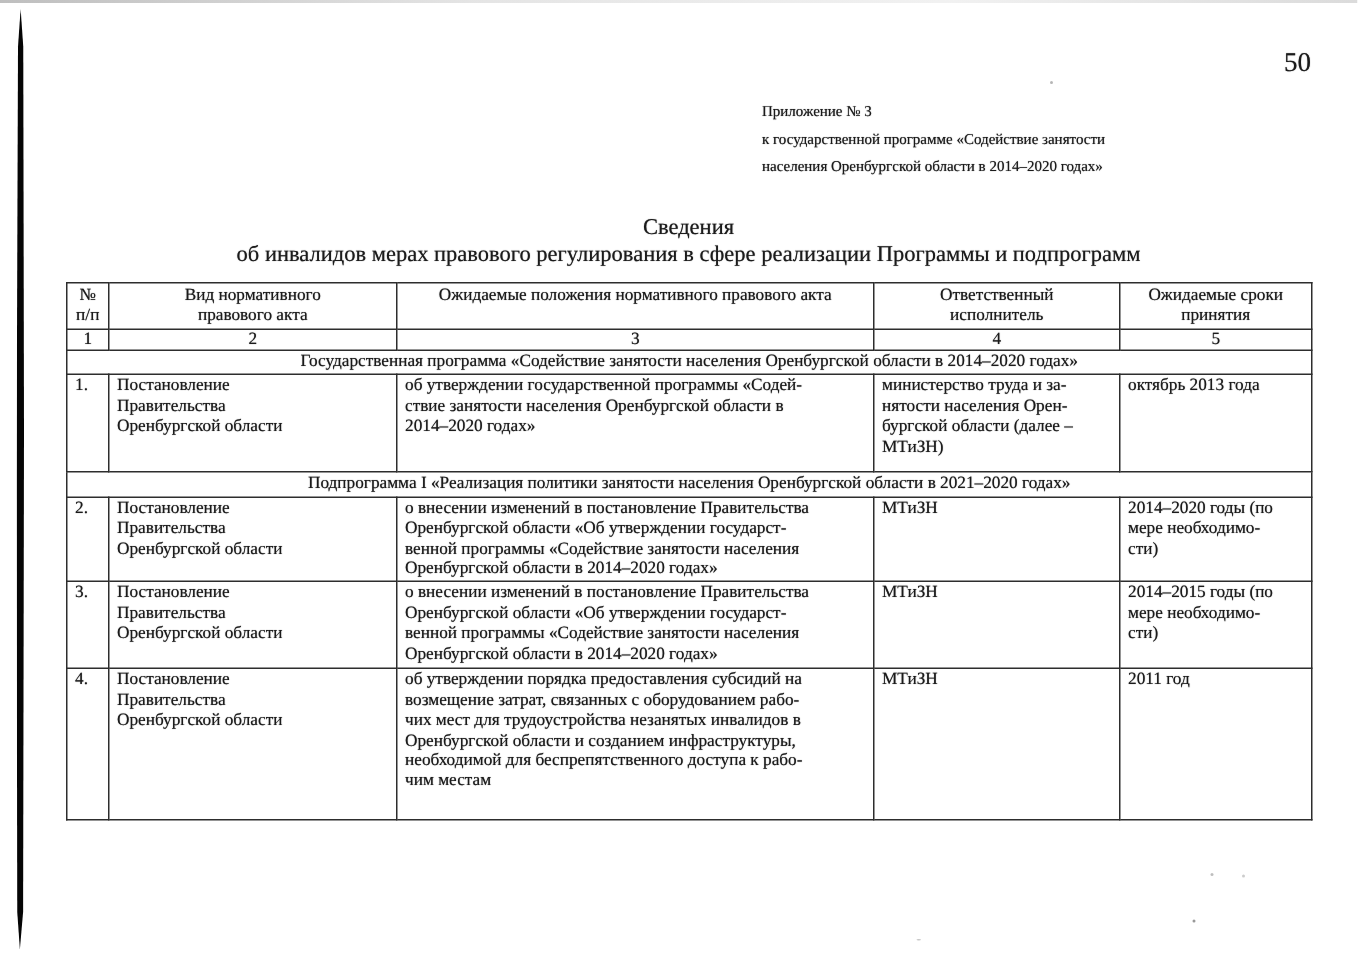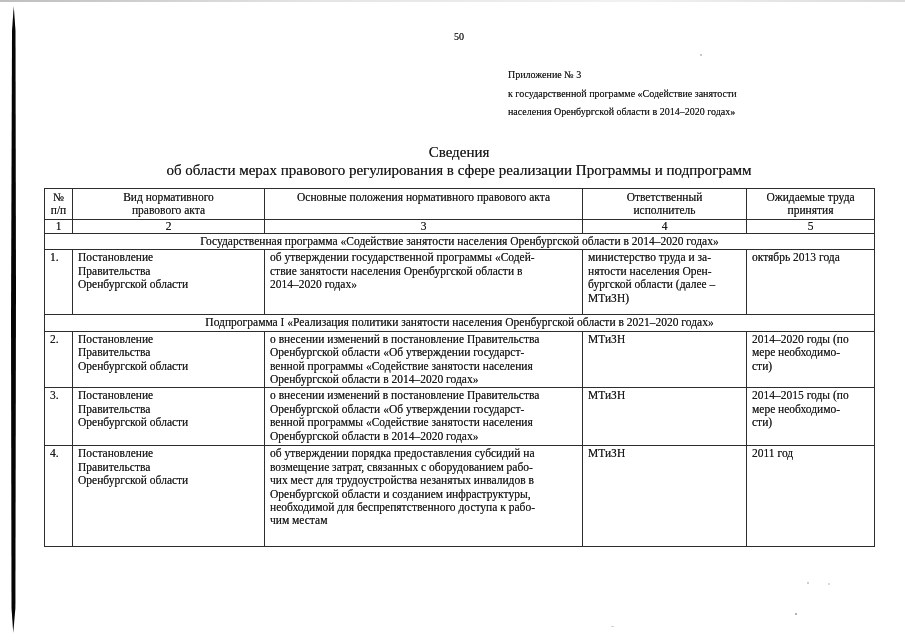--- a/index.html
+++ b/index.html
@@ -24,21 +24,21 @@
   .scan-line-left {
     position: absolute; left: 11px; top: 6px;
     width: 5px; height: 627px;
     background: #050505;
     clip-path: polygon(55% 0%, 90% 4%, 100% 45%, 88% 96%, 45% 100%, 10% 96%, 0% 50%, 20% 4%);
   }
   .speck { position: absolute; background: #6e6e6e; border-radius: 50%; }
 
   .page-number {
     position: absolute; left: 44px; top: 31px; width: 830px;
-    text-align: center; font-size: 10px;
+    text-align: right; font-size: 18px;
   }
   .appendix {
     position: absolute; left: 508px; top: 66px;
     font-size: 10px; line-height: 18.5px;
     white-space: pre-line;
   }
   .doc-title {
     position: absolute; left: 44px; top: 143px; width: 830px;
     text-align: center; font-size: 15px; line-height: 18px;
     white-space: pre-line;
@@ -83,41 +83,41 @@
 <div class="speck" style="left:807px;top:582px;width:2px;height:2px;opacity:.45"></div>
 <div class="speck" style="left:828px;top:583px;width:2px;height:2px;opacity:.35"></div>
 <div class="speck" style="left:795px;top:613px;width:2px;height:2px;opacity:.7"></div>
 <div class="speck" style="left:611px;top:626px;width:3px;height:1px;opacity:.4"></div>
 
 <div class="page-number">50</div>
 <div class="appendix">Приложение № 3
 к государственной программе «Содействие занятости
 населения Оренбургской области в 2014–2020 годах»</div>
 <div class="doc-title">Сведения
-об области мерах правового регулирования в сфере реализации Программы и подпрограмм</div>
+об инвалидов мерах правового регулирования в сфере реализации Программы и подпрограмм</div>
 
 <table class="reg">
   <colgroup>
     <col style="width:28px">
     <col style="width:192px">
     <col style="width:318px">
     <col style="width:164px">
     <col style="width:128px">
   </colgroup>
 
   <tbody>
       <tr class="header">
     <td>№
 п/п</td>
     <td>Вид нормативного
 правового акта</td>
-    <td>Основные положения нормативного правового акта</td>
+    <td>Ожидаемые положения нормативного правового акта</td>
     <td>Ответственный
 исполнитель</td>
-    <td>Ожидаемые труда
+    <td>Ожидаемые сроки
 принятия</td>
   </tr>
 
   <tr class="nums">
     <td>1</td>
     <td>2</td>
     <td>3</td>
     <td>4</td>
     <td>5</td>
   </tr>

